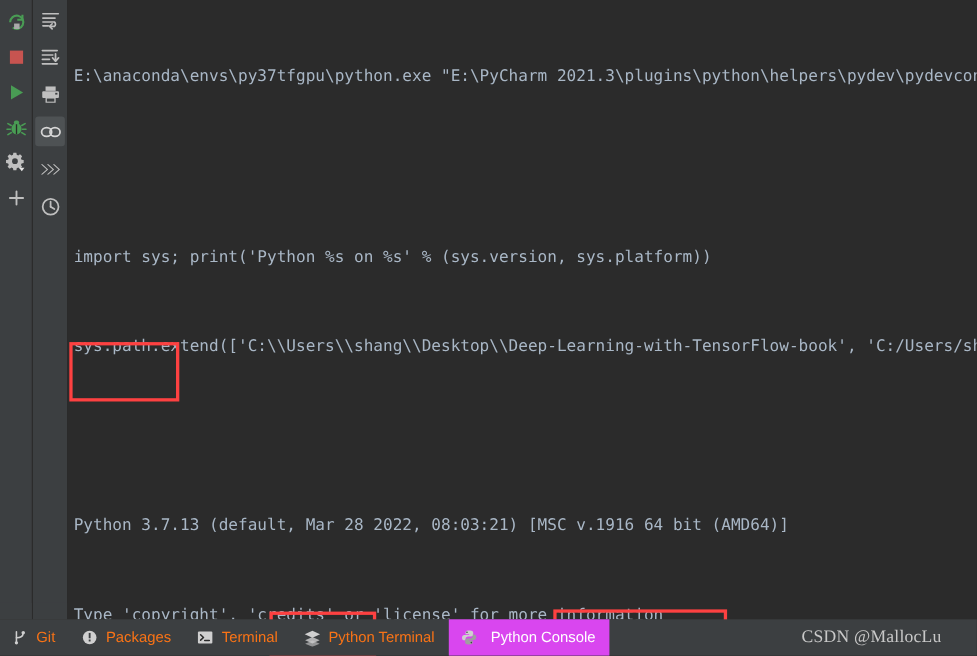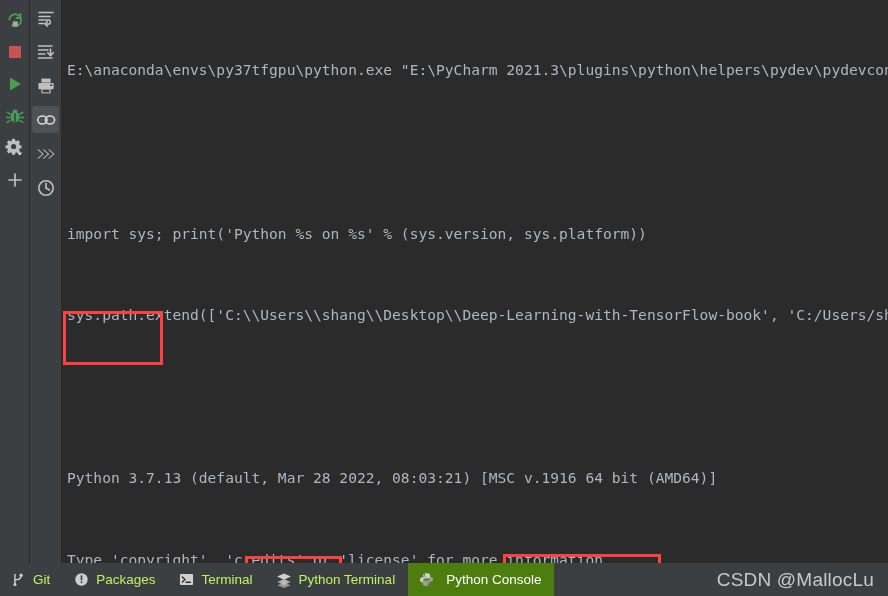--- a/index.html
+++ b/index.html
@@ -117,44 +117,44 @@
     height: 33px;
     background: #3c3f41;
     display: flex;
     align-items: center;
   }
   .sb-item {
     display: flex;
     align-items: center;
     height: 33px;
     padding: 0 13px 0 10px;
-    color: #bef264;
+    color: #f97316;
     font-size: 13.5px;
     font-family: "Liberation Sans", sans-serif;
     gap: 7px;
     white-space: nowrap;
   }
   .sb-item.active {
-    background: #4d7c0f;
+    background: #d946ef;
     color: #ffffff;
     gap: 12px;
   }
   .sb-icon {
     display: inline-flex;
     align-items: center;
     justify-content: center;
     width: 16px; height: 16px;
     flex: none;
   }
   .sb-spacer { flex: 1 1 auto; }
   .watermark {
     color: #c8c8c8;
-    font-size: 19px;
-    font-family: Liberation Sans, sans-serif;
-    padding-right: 14px;
+    font-size: 16px;
+    font-family: Liberation Serif, serif;
+    padding-right: 32px;
     letter-spacing: 0.2px;
   }
 
   
   .tab-stub {
     position: absolute;
     bottom: 33px;
     height: 15px;
     background: #3c3f41;
   }

